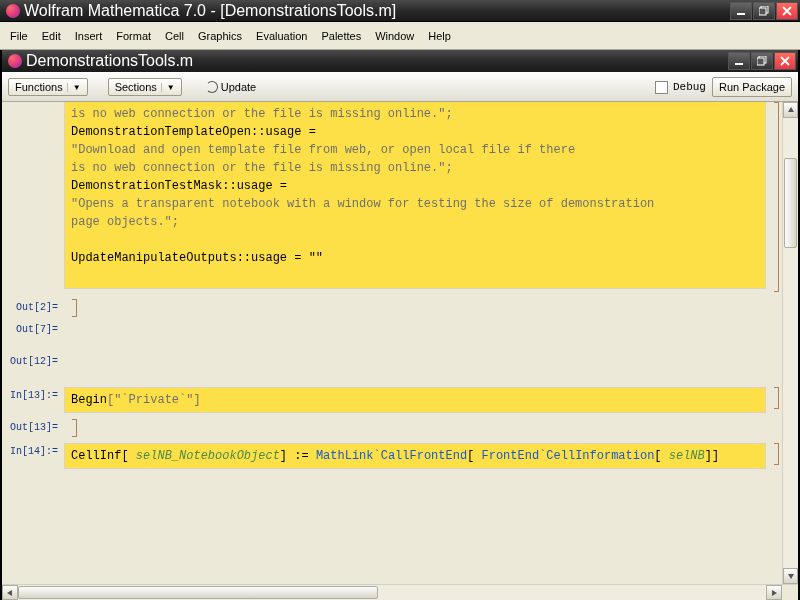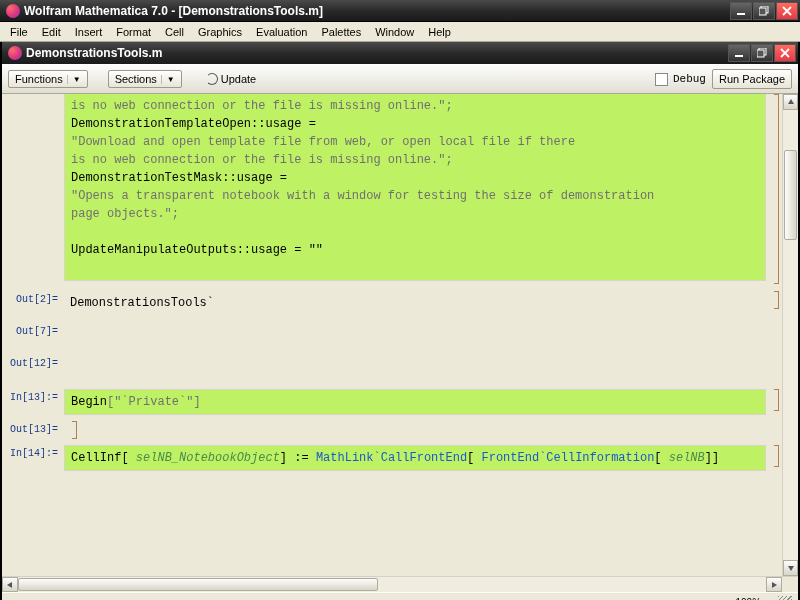--- a/index.html
+++ b/index.html
@@ -1,40 +1,40 @@
 <!DOCTYPE html>
 <html><head>
 <meta charset="utf-8">
 <style>
 * { margin: 0; padding: 0; box-sizing: border-box; }
 body { font-family: Tahoma, Verdana, sans-serif; font-size: 11px; background: #000; width: 800px; height: 600px; overflow: hidden; position: relative; }
 .titlebar { background: linear-gradient(to bottom, #4a4a4a 0%, #2a2a2a 50%, #1a1a1a 100%); height: 22px; display: flex; align-items: center; padding: 0 2px; color: #fff; border-bottom: 1px solid #000; }
 .titlebar-icon { width: 14px; height: 14px; margin: 0 4px; background: radial-gradient(circle at 30% 30%, #ff6b6b, #d63384 60%, #6f42c1); border-radius: 50%; flex-shrink: 0; }
-.titlebar-text { flex: 1; font-weight: bold; font-size: 12px; color: #fff; }
+.titlebar-text { flex: 1; font-weight: normal; font-size: 16px; color: #fff; }
 .win-controls { display: flex; gap: 0; }
 .win-btn { width: 22px; height: 18px; display: flex; align-items: center; justify-content: center; border: 1px solid #555; background: linear-gradient(to bottom, #666, #333); cursor: pointer; margin-left: 1px; }
 .win-btn.close { background: linear-gradient(to bottom, #ff6b5e, #e63946); }
 .win-btn svg { width: 10px; height: 10px; }
-.menubar { background: #ece9d8; height: 20px; display: flex; align-items: center; padding: 0 3px; border-bottom: 1px solid #aca899; }
+.menubar { background: #ece9d8; height: 28px; display: flex; align-items: center; padding: 0 3px; border-bottom: 1px solid #aca899; }
 .menubar-item { padding: 2px 7px; cursor: pointer; font-size: 11px; color: #000; }
 .doc-titlebar { background: linear-gradient(to bottom, #4a4a4a 0%, #2a2a2a 50%, #1a1a1a 100%); height: 22px; display: flex; align-items: center; padding: 0 2px; color: #fff; margin: 0 2px; }
 .toolbar { background: linear-gradient(to bottom, #fdfdfd, #e1dfd3); height: 30px; display: flex; align-items: center; padding: 0 6px; border-top: 1px solid #fff; border-bottom: 1px solid #aca899; margin: 0 2px; }
 .tool-btn { background: linear-gradient(to bottom, #fff, #e8e5d7); border: 1px solid #9e9a87; padding: 2px 6px; font-size: 11px; margin-right: 20px; cursor: pointer; display: inline-flex; align-items: center; gap: 4px; border-radius: 2px; }
 .dropdown-arrow { border-left: 1px solid #bbb; padding-left: 5px; font-size: 8px; }
 .update-link { display: flex; align-items: center; gap: 3px; font-size: 11px; color: #000; cursor: pointer; margin-left: 4px; }
 .refresh-icon { width: 12px; height: 12px; border: 1.5px solid #555; border-radius: 50%; border-left-color: transparent; position: relative; }
 .toolbar-right { margin-left: auto; display: flex; align-items: center; gap: 6px; }
 .checkbox { width: 13px; height: 13px; border: 1px solid #888; background: #fff; display: inline-block; }
 .run-pkg { background: linear-gradient(to bottom, #fff, #e8e5d7); border: 1px solid #9e9a87; padding: 3px 6px; font-size: 11px; cursor: pointer; border-radius: 2px; }
 .content-area { background: #ece9d8; height: 482px; margin: 0 2px; position: relative; display: flex; }
 .notebook-pane { flex: 1; overflow: hidden; position: relative; background: #ece9d8; }
 .code-row { display: flex; align-items: flex-start; margin-bottom: 2px; }
 .cell-label { width: 62px; text-align: right; padding-right: 6px; font-size: 10px; color: #1a3a8a; font-family: 'Courier New', monospace; padding-top: 3px; flex-shrink: 0; }
 .cell-body { flex: 1; font-family: 'Courier New', monospace; font-size: 12px; line-height: 18px; padding: 3px 6px; color: #000; }
-.cell-body.input-cell { background: #bef264; border: 1px solid #d8d5c8; }
+.cell-body.input-cell { background: #fde047; border: 1px solid #d8d5c8; }
 .code-comment-str { color: #707070; }
 .code-sym { color: #000; font-weight: normal;}
 .code-func { color: #1a5ac8; }
 .code-pattern { color: #4a8a4a; font-style: italic; }
 .bracket-col { width: 16px; flex-shrink: 0; position: relative; }
 .bracket { position: absolute; right: 3px; border-right: 1px solid #b08050; border-top: 1px solid #b08050; border-bottom: 1px solid #b08050; width: 5px; }
 .scrollbar-v { width: 16px; background: #ece9d8; border-left: 1px solid #d4d0c8; display: flex; flex-direction: column; }
 .scroll-btn { height: 16px; background: linear-gradient(to bottom,#fdfdfd,#d8d5c8); border: 1px solid #b0ada0; display: flex; align-items: center; justify-content: center; cursor: pointer; }
 .scroll-track { flex: 1; background: #f0ede0; position: relative; }
 .scroll-thumb { position: absolute; left: 1px; right: 1px; background: linear-gradient(to right,#fdfdfd,#d8d5c8); border: 1px solid #b0ada0; border-radius: 2px; }
@@ -147,21 +147,20 @@
         <div><span>UpdateManipulateOutputs::usage = ""</span></div>
         <div>&nbsp;</div>
       </div>
       <div class="bracket-col">
           <div class="bracket" style="top:0;height:190px;"></div>
         </div>
     </div>
 
     <div class="code-row" style="margin-top:10px;">
       <div class="cell-label">Out[2]=</div>
-      <div class="cell-body"><span>DemonstrationsTools`</span></div>
       <div class="bracket-col">
           <div class="bracket" style="top:0;height:18px;"></div>
         </div>
     </div>
 
 
     <div class="code-row" style="margin-top:8px;">
       <div class="cell-label">Out[7]=</div>
       <div class="cell-body">&nbsp;</div>
       <div class="bracket-col"></div>

